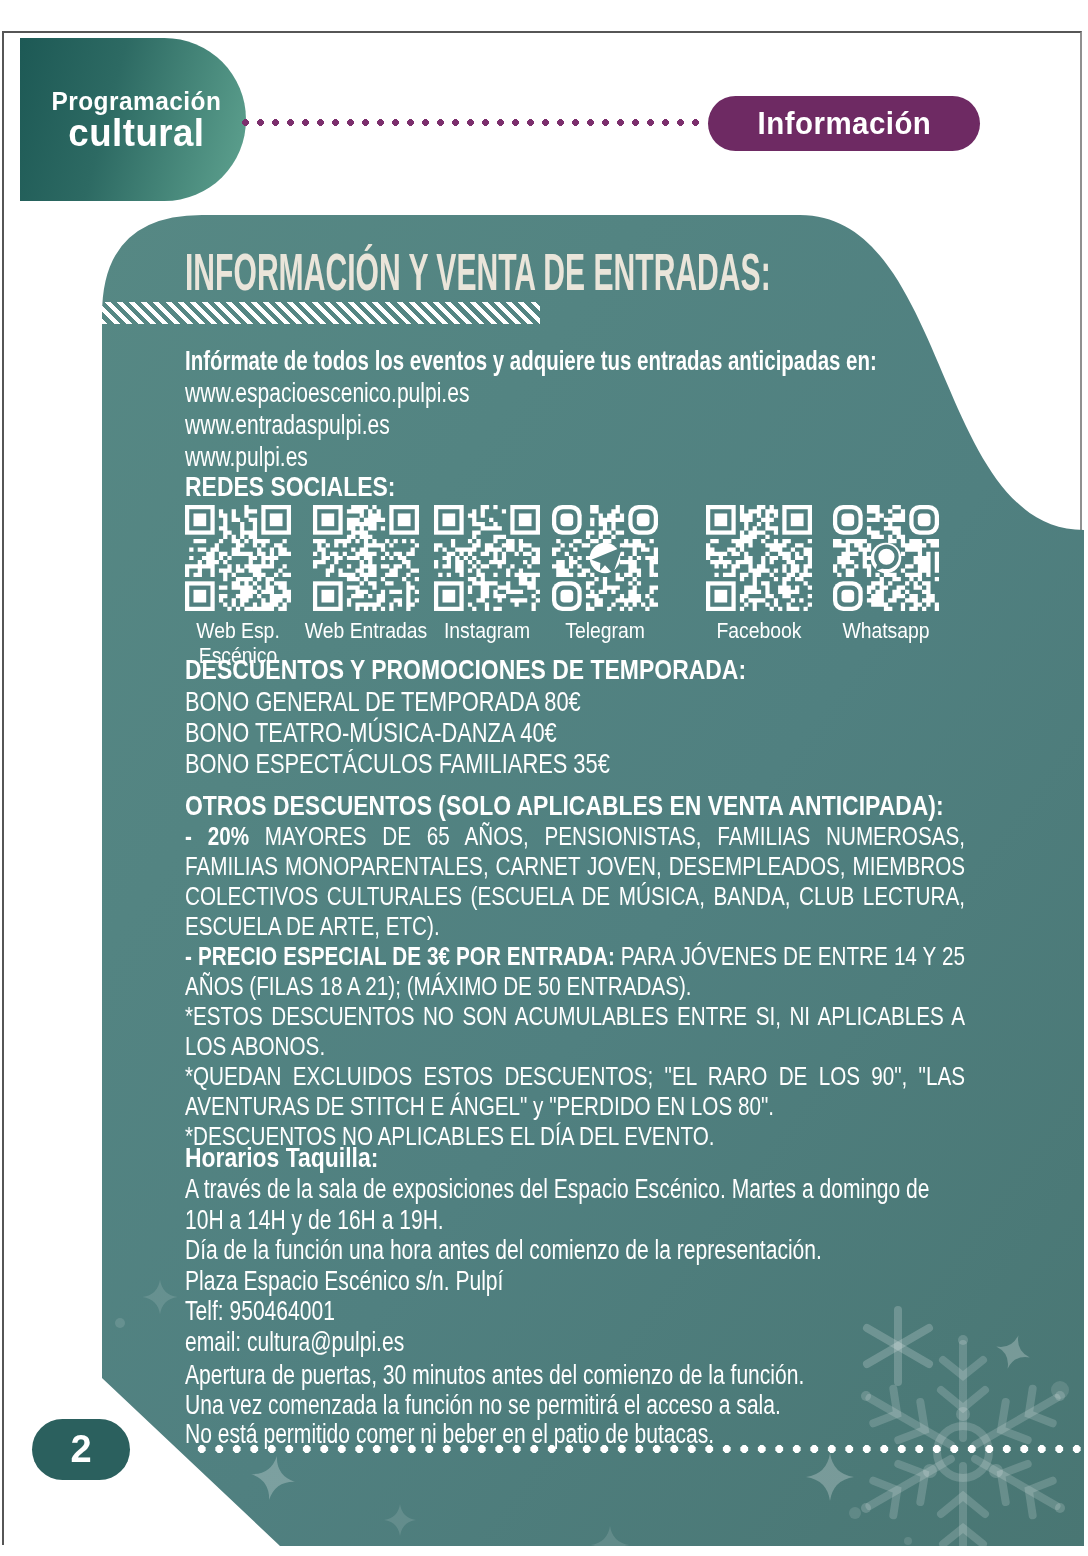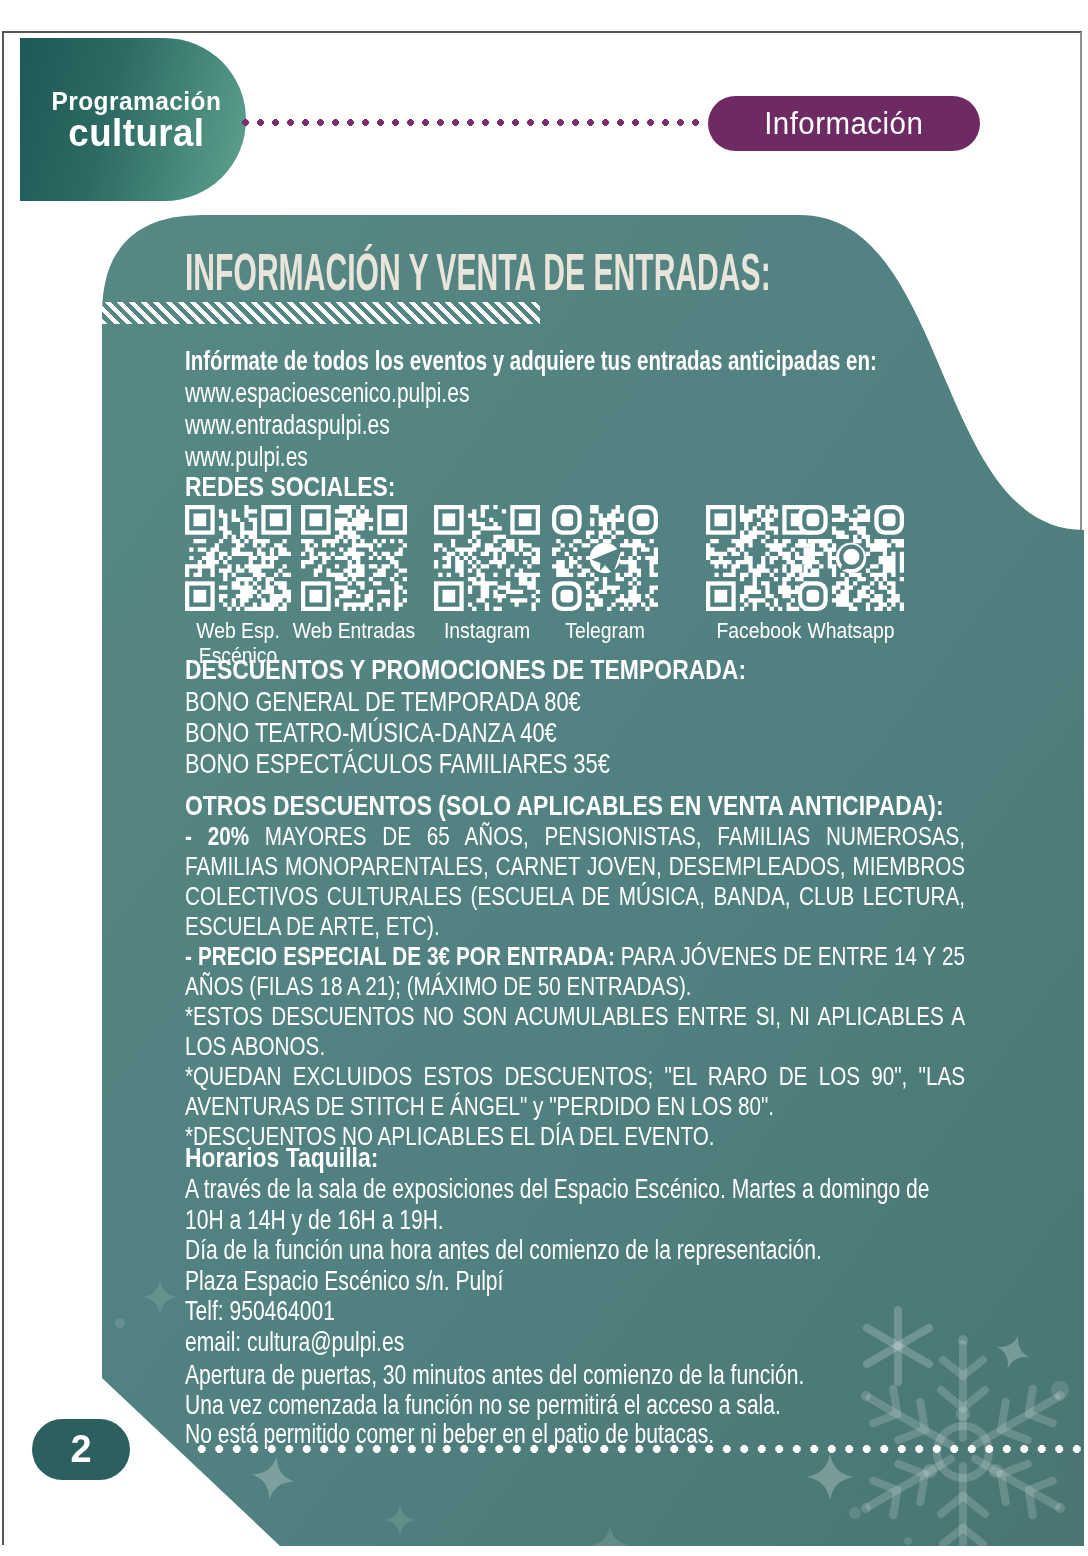--- a/index.html
+++ b/index.html
@@ -23,21 +23,21 @@
     background:linear-gradient(105deg,#1d5955 0%,#2d6a63 40%,#5fa390 100%);
     color:#fff;display:flex;flex-direction:column;justify-content:center;align-items:center;
     padding-left:7px;box-sizing:border-box;
   }
   .program-badge .l1{font-size:26px;font-weight:bold;letter-spacing:.5px;line-height:26px;transform:scaleX(.94);}
   .program-badge .l2{font-size:39px;font-weight:bold;letter-spacing:.5px;line-height:38px;transform:scaleX(.94);}
   
   .info-pill{
     left:708px;top:96px;width:272px;height:55px;border-radius:28px;
     background:#6e2a63;color:#fff;display:flex;align-items:center;justify-content:center;
-    font-size:31px;font-weight:normal;letter-spacing:.5px;
+    font-size:31px;font-weight:bold;letter-spacing:.5px;
   }
   .info-pill span{transform:scaleX(.95);}
   
   .dots-purple{
     left:238px;top:118px;width:466px;height:9px;
     background-image:radial-gradient(circle 3.4px at 50% 50%, #7c2f6d 97%, rgba(124,47,109,0) 100%);
     background-size:15px 9px;background-repeat:repeat-x;
   }
   .dots-white{
     left:193px;top:1444px;width:890px;height:10px;
@@ -181,21 +181,21 @@
       <rect x="2" y="2" width="3" height="3" fill="#fff" rx="0"></rect>
       <rect x="18" y="0" width="7" height="7" fill="#fff" rx="0"></rect>
       <rect x="19" y="1" width="5" height="5" fill="#518080" rx="0"></rect>
       <rect x="20" y="2" width="3" height="3" fill="#fff" rx="0"></rect>
       <rect x="0" y="18" width="7" height="7" fill="#fff" rx="0"></rect>
       <rect x="1" y="19" width="5" height="5" fill="#518080" rx="0"></rect>
       <rect x="2" y="20" width="3" height="3" fill="#fff" rx="0"></rect>
     </svg>
   <div class="qr-label">Web Esp. Escénico</div>
 </div>
-<div class="abs qr-item" style="left:301px;">
+<div class="abs qr-item" style="left:313px;">
   <svg class="qr" viewBox="0 0 25 25">
       <path d="M9,0h1v1h-1zM10,0h1v1h-1zM11,0h1v1h-1zM12,0h1v1h-1zM14,0h1v1h-1zM8,1h1v1h-1zM9,1h1v1h-1zM10,1h1v1h-1zM11,1h1v1h-1zM13,1h1v1h-1zM15,1h1v1h-1zM11,2h1v1h-1zM13,2h1v1h-1zM14,2h1v1h-1zM15,2h1v1h-1zM8,3h1v1h-1zM9,3h1v1h-1zM10,3h1v1h-1zM12,3h1v1h-1zM13,3h1v1h-1zM14,3h1v1h-1zM15,3h1v1h-1zM16,3h1v1h-1zM8,4h1v1h-1zM9,4h1v1h-1zM10,4h1v1h-1zM11,4h1v1h-1zM12,4h1v1h-1zM13,4h1v1h-1zM14,4h1v1h-1zM8,5h1v1h-1zM9,5h1v1h-1zM11,5h1v1h-1zM13,5h1v1h-1zM14,5h1v1h-1zM16,5h1v1h-1zM9,6h1v1h-1zM10,6h1v1h-1zM11,6h1v1h-1zM12,6h1v1h-1zM8,7h1v1h-1zM9,7h1v1h-1zM11,7h1v1h-1zM12,7h1v1h-1zM13,7h1v1h-1zM0,8h1v1h-1zM1,8h1v1h-1zM2,8h1v1h-1zM5,8h1v1h-1zM6,8h1v1h-1zM7,8h1v1h-1zM8,8h1v1h-1zM10,8h1v1h-1zM12,8h1v1h-1zM14,8h1v1h-1zM17,8h1v1h-1zM19,8h1v1h-1zM21,8h1v1h-1zM23,8h1v1h-1zM1,9h1v1h-1zM3,9h1v1h-1zM5,9h1v1h-1zM7,9h1v1h-1zM12,9h1v1h-1zM13,9h1v1h-1zM14,9h1v1h-1zM15,9h1v1h-1zM16,9h1v1h-1zM18,9h1v1h-1zM24,9h1v1h-1zM1,10h1v1h-1zM2,10h1v1h-1zM9,10h1v1h-1zM11,10h1v1h-1zM12,10h1v1h-1zM16,10h1v1h-1zM23,10h1v1h-1zM0,11h1v1h-1zM2,11h1v1h-1zM4,11h1v1h-1zM5,11h1v1h-1zM7,11h1v1h-1zM10,11h1v1h-1zM11,11h1v1h-1zM12,11h1v1h-1zM13,11h1v1h-1zM14,11h1v1h-1zM17,11h1v1h-1zM19,11h1v1h-1zM20,11h1v1h-1zM22,11h1v1h-1zM23,11h1v1h-1zM2,12h1v1h-1zM3,12h1v1h-1zM5,12h1v1h-1zM6,12h1v1h-1zM8,12h1v1h-1zM9,12h1v1h-1zM10,12h1v1h-1zM12,12h1v1h-1zM13,12h1v1h-1zM16,12h1v1h-1zM18,12h1v1h-1zM20,12h1v1h-1zM21,12h1v1h-1zM0,13h1v1h-1zM1,13h1v1h-1zM2,13h1v1h-1zM5,13h1v1h-1zM11,13h1v1h-1zM13,13h1v1h-1zM21,13h1v1h-1zM22,13h1v1h-1zM0,14h1v1h-1zM4,14h1v1h-1zM8,14h1v1h-1zM11,14h1v1h-1zM12,14h1v1h-1zM13,14h1v1h-1zM14,14h1v1h-1zM16,14h1v1h-1zM17,14h1v1h-1zM19,14h1v1h-1zM20,14h1v1h-1zM22,14h1v1h-1zM3,15h1v1h-1zM4,15h1v1h-1zM6,15h1v1h-1zM10,15h1v1h-1zM11,15h1v1h-1zM13,15h1v1h-1zM14,15h1v1h-1zM18,15h1v1h-1zM19,15h1v1h-1zM23,15h1v1h-1zM24,15h1v1h-1zM3,16h1v1h-1zM6,16h1v1h-1zM7,16h1v1h-1zM8,16h1v1h-1zM9,16h1v1h-1zM11,16h1v1h-1zM12,16h1v1h-1zM13,16h1v1h-1zM14,16h1v1h-1zM17,16h1v1h-1zM18,16h1v1h-1zM19,16h1v1h-1zM22,16h1v1h-1zM8,17h1v1h-1zM9,17h1v1h-1zM10,17h1v1h-1zM12,17h1v1h-1zM16,17h1v1h-1zM21,17h1v1h-1zM24,17h1v1h-1zM11,18h1v1h-1zM13,18h1v1h-1zM14,18h1v1h-1zM17,18h1v1h-1zM18,18h1v1h-1zM22,18h1v1h-1zM8,19h1v1h-1zM9,19h1v1h-1zM10,19h1v1h-1zM14,19h1v1h-1zM22,19h1v1h-1zM23,19h1v1h-1zM10,20h1v1h-1zM11,20h1v1h-1zM12,20h1v1h-1zM16,20h1v1h-1zM18,20h1v1h-1zM19,20h1v1h-1zM20,20h1v1h-1zM22,20h1v1h-1zM24,20h1v1h-1zM9,21h1v1h-1zM10,21h1v1h-1zM11,21h1v1h-1zM13,21h1v1h-1zM15,21h1v1h-1zM16,21h1v1h-1zM22,21h1v1h-1zM8,22h1v1h-1zM15,22h1v1h-1zM16,22h1v1h-1zM19,22h1v1h-1zM20,22h1v1h-1zM22,22h1v1h-1zM24,22h1v1h-1zM8,23h1v1h-1zM10,23h1v1h-1zM11,23h1v1h-1zM12,23h1v1h-1zM13,23h1v1h-1zM14,23h1v1h-1zM15,23h1v1h-1zM18,23h1v1h-1zM20,23h1v1h-1zM22,23h1v1h-1zM23,23h1v1h-1zM10,24h1v1h-1zM12,24h1v1h-1zM14,24h1v1h-1zM16,24h1v1h-1zM18,24h1v1h-1zM22,24h1v1h-1z" fill="#fff"></path>
       <rect x="0" y="0" width="7" height="7" fill="#fff" rx="0"></rect>
       <rect x="1" y="1" width="5" height="5" fill="#518080" rx="0"></rect>
       <rect x="2" y="2" width="3" height="3" fill="#fff" rx="0"></rect>
       <rect x="18" y="0" width="7" height="7" fill="#fff" rx="0"></rect>
       <rect x="19" y="1" width="5" height="5" fill="#518080" rx="0"></rect>
       <rect x="20" y="2" width="3" height="3" fill="#fff" rx="0"></rect>
       <rect x="0" y="18" width="7" height="7" fill="#fff" rx="0"></rect>
       <rect x="1" y="19" width="5" height="5" fill="#518080" rx="0"></rect>
@@ -243,21 +243,21 @@
       <rect x="2" y="2" width="3" height="3" fill="#fff" rx="0"></rect>
       <rect x="18" y="0" width="7" height="7" fill="#fff" rx="0"></rect>
       <rect x="19" y="1" width="5" height="5" fill="#518080" rx="0"></rect>
       <rect x="20" y="2" width="3" height="3" fill="#fff" rx="0"></rect>
       <rect x="0" y="18" width="7" height="7" fill="#fff" rx="0"></rect>
       <rect x="1" y="19" width="5" height="5" fill="#518080" rx="0"></rect>
       <rect x="2" y="20" width="3" height="3" fill="#fff" rx="0"></rect>
     </svg>
   <div class="qr-label">Facebook</div>
 </div>
-<div class="abs qr-item" style="left:798px;text-decoration:underline;">
+<div class="abs qr-item" style="left:833px;text-decoration:underline;">
   <svg class="qr" viewBox="0 0 25 25">
       <path d="M8,0h1v1h-1zM9,0h1v1h-1zM10,0h1v1h-1zM14,0h1v1h-1zM15,0h1v1h-1zM8,1h1v1h-1zM9,1h1v1h-1zM10,1h1v1h-1zM13,1h1v1h-1zM16,1h1v1h-1zM10,2h1v1h-1zM11,2h1v1h-1zM14,2h1v1h-1zM15,2h1v1h-1zM16,2h1v1h-1zM8,3h1v1h-1zM9,3h1v1h-1zM10,3h1v1h-1zM12,3h1v1h-1zM13,3h1v1h-1zM14,3h1v1h-1zM15,3h1v1h-1zM16,3h1v1h-1zM13,4h1v1h-1zM8,5h1v1h-1zM12,5h1v1h-1zM13,5h1v1h-1zM14,5h1v1h-1zM15,5h1v1h-1zM8,6h1v1h-1zM9,6h1v1h-1zM10,6h1v1h-1zM14,6h1v1h-1zM15,6h1v1h-1zM9,7h1v1h-1zM10,7h1v1h-1zM11,7h1v1h-1zM13,7h1v1h-1zM15,7h1v1h-1zM16,7h1v1h-1zM0,8h1v1h-1zM1,8h1v1h-1zM3,8h1v1h-1zM4,8h1v1h-1zM5,8h1v1h-1zM6,8h1v1h-1zM7,8h1v1h-1zM13,8h1v1h-1zM14,8h1v1h-1zM16,8h1v1h-1zM18,8h1v1h-1zM19,8h1v1h-1zM20,8h1v1h-1zM22,8h1v1h-1zM23,8h1v1h-1zM24,8h1v1h-1zM0,9h1v1h-1zM1,9h1v1h-1zM2,9h1v1h-1zM3,9h1v1h-1zM5,9h1v1h-1zM6,9h1v1h-1zM8,9h1v1h-1zM16,9h1v1h-1zM17,9h1v1h-1zM18,9h1v1h-1zM19,9h1v1h-1zM20,9h1v1h-1zM21,9h1v1h-1zM23,9h1v1h-1zM24,9h1v1h-1zM3,10h1v1h-1zM6,10h1v1h-1zM7,10h1v1h-1zM8,10h1v1h-1zM17,10h1v1h-1zM18,10h1v1h-1zM19,10h1v1h-1zM20,10h1v1h-1zM2,11h1v1h-1zM3,11h1v1h-1zM4,11h1v1h-1zM5,11h1v1h-1zM7,11h1v1h-1zM16,11h1v1h-1zM20,11h1v1h-1zM22,11h1v1h-1zM24,11h1v1h-1zM1,12h1v1h-1zM2,12h1v1h-1zM3,12h1v1h-1zM7,12h1v1h-1zM8,12h1v1h-1zM19,12h1v1h-1zM20,12h1v1h-1zM21,12h1v1h-1zM22,12h1v1h-1zM24,12h1v1h-1zM1,13h1v1h-1zM2,13h1v1h-1zM3,13h1v1h-1zM4,13h1v1h-1zM7,13h1v1h-1zM19,13h1v1h-1zM20,13h1v1h-1zM21,13h1v1h-1zM22,13h1v1h-1zM24,13h1v1h-1zM0,14h1v1h-1zM2,14h1v1h-1zM5,14h1v1h-1zM7,14h1v1h-1zM8,14h1v1h-1zM17,14h1v1h-1zM18,14h1v1h-1zM20,14h1v1h-1zM21,14h1v1h-1zM22,14h1v1h-1zM24,14h1v1h-1zM0,15h1v1h-1zM3,15h1v1h-1zM4,15h1v1h-1zM8,15h1v1h-1zM16,15h1v1h-1zM20,15h1v1h-1zM21,15h1v1h-1zM22,15h1v1h-1zM24,15h1v1h-1zM1,16h1v1h-1zM3,16h1v1h-1zM4,16h1v1h-1zM8,16h1v1h-1zM10,16h1v1h-1zM12,16h1v1h-1zM13,16h1v1h-1zM14,16h1v1h-1zM17,16h1v1h-1zM18,16h1v1h-1zM19,16h1v1h-1zM20,16h1v1h-1zM22,16h1v1h-1zM11,17h1v1h-1zM14,17h1v1h-1zM15,17h1v1h-1zM18,17h1v1h-1zM20,17h1v1h-1zM24,17h1v1h-1zM9,18h1v1h-1zM10,18h1v1h-1zM11,18h1v1h-1zM13,18h1v1h-1zM17,18h1v1h-1zM19,18h1v1h-1zM21,18h1v1h-1zM22,18h1v1h-1zM8,19h1v1h-1zM9,19h1v1h-1zM11,19h1v1h-1zM12,19h1v1h-1zM15,19h1v1h-1zM16,19h1v1h-1zM19,19h1v1h-1zM20,19h1v1h-1zM22,19h1v1h-1zM8,20h1v1h-1zM10,20h1v1h-1zM11,20h1v1h-1zM14,20h1v1h-1zM15,20h1v1h-1zM17,20h1v1h-1zM21,20h1v1h-1zM22,20h1v1h-1zM9,21h1v1h-1zM10,21h1v1h-1zM11,21h1v1h-1zM14,21h1v1h-1zM15,21h1v1h-1zM16,21h1v1h-1zM18,21h1v1h-1zM19,21h1v1h-1zM22,21h1v1h-1zM23,21h1v1h-1zM8,22h1v1h-1zM9,22h1v1h-1zM10,22h1v1h-1zM11,22h1v1h-1zM13,22h1v1h-1zM14,22h1v1h-1zM17,22h1v1h-1zM18,22h1v1h-1zM19,22h1v1h-1zM21,22h1v1h-1zM22,22h1v1h-1zM23,22h1v1h-1zM9,23h1v1h-1zM10,23h1v1h-1zM11,23h1v1h-1zM12,23h1v1h-1zM16,23h1v1h-1zM19,23h1v1h-1zM20,23h1v1h-1zM22,23h1v1h-1zM24,23h1v1h-1zM12,24h1v1h-1zM13,24h1v1h-1zM16,24h1v1h-1zM18,24h1v1h-1zM19,24h1v1h-1zM21,24h1v1h-1zM24,24h1v1h-1z" fill="#fff"></path>
       <rect x="0" y="0" width="7" height="7" fill="#fff" rx="2.4"></rect>
       <rect x="1" y="1" width="5" height="5" fill="#518080" rx="1.6"></rect>
       <rect x="2" y="2" width="3" height="3" fill="#fff" rx="0.9"></rect>
       <rect x="18" y="0" width="7" height="7" fill="#fff" rx="2.4"></rect>
       <rect x="19" y="1" width="5" height="5" fill="#518080" rx="1.6"></rect>
       <rect x="20" y="2" width="3" height="3" fill="#fff" rx="0.9"></rect>
       <rect x="0" y="18" width="7" height="7" fill="#fff" rx="2.4"></rect>
       <rect x="1" y="19" width="5" height="5" fill="#518080" rx="1.6"></rect>

